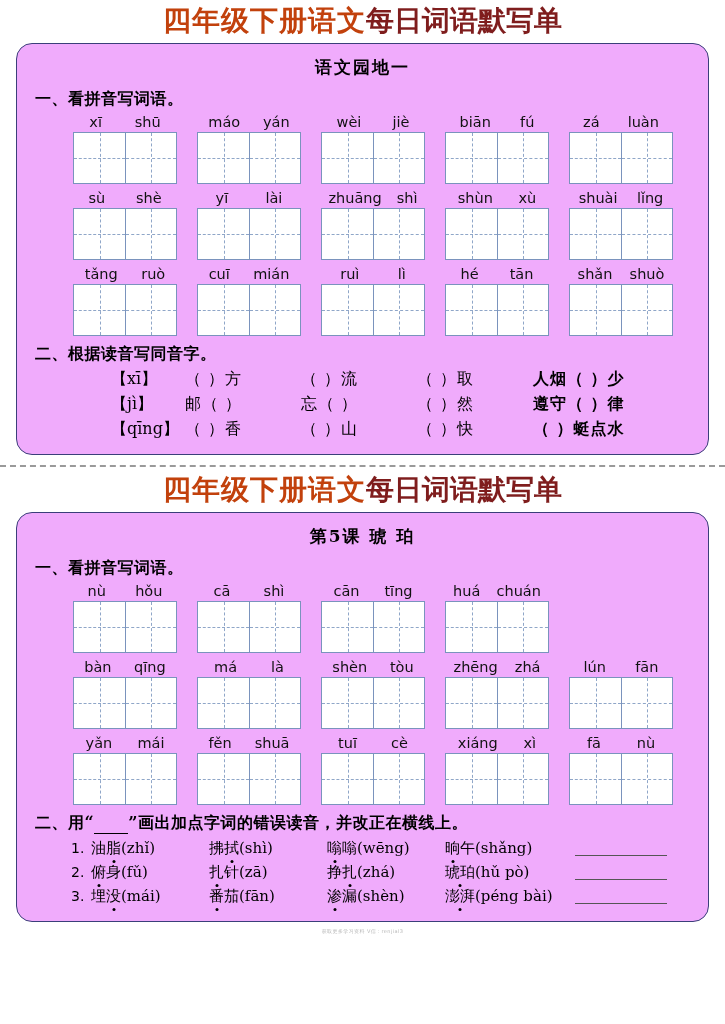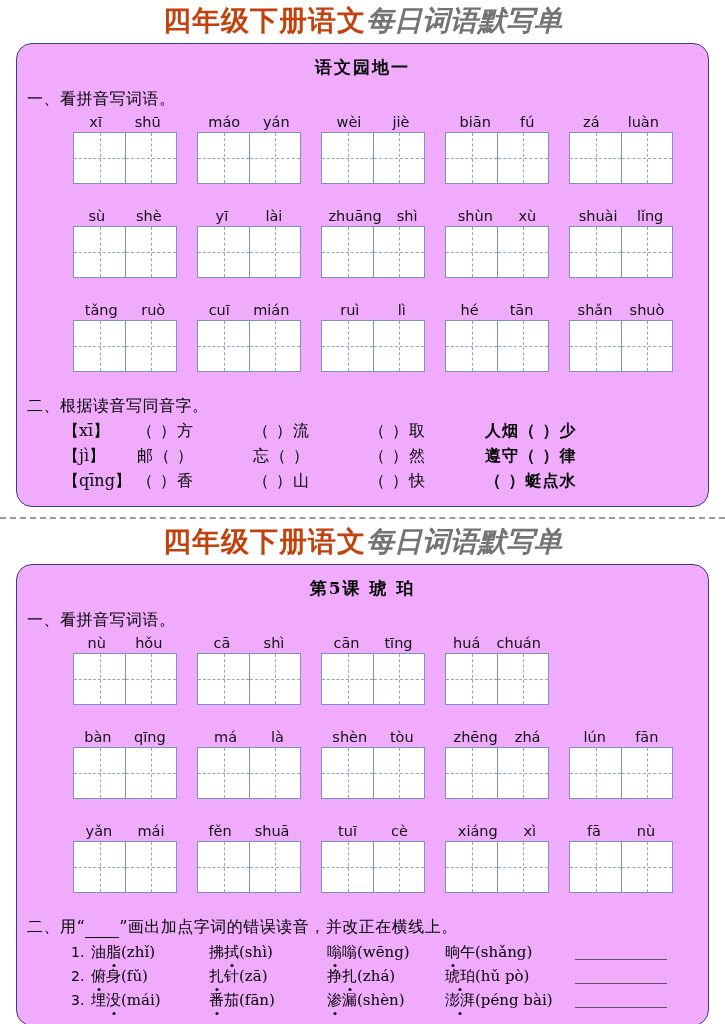--- a/index.html
+++ b/index.html
@@ -37,22 +37,21 @@
   }
   .banner-black, .banner-red {
     font-family: "DejaVu Serif", "Liberation Serif", serif;
     font-size: 28px;
     font-weight: 700;
     letter-spacing: 1px;
     line-height: 1.1;
   }
   .banner-black { color: #c2410c; }
   .banner-red {
-    color: #737373;
-    font-style: italic;
+    color: #7f1d1d;
     letter-spacing: 0px;
   }
 
   .card {
     margin: 4px 16px 0 16px;
     border: 1.6px solid #3b3f7a;
     border-radius: 16px;
     box-sizing: border-box;
     padding: 8px 10px 10px 10px;
     background: #f0abfc;
@@ -62,33 +61,33 @@
     text-align: center;
     font-size: 17px;
     font-weight: 700;
     letter-spacing: 2px;
     margin: 4px 0 10px 0;
     font-family: "DejaVu Serif", "Liberation Serif", serif;
   }
 
   .ex-title {
     font-size: 16px;
-    font-weight: 400;
-    margin: 2px 0 4px 0;
+    font-weight: 700;
+    margin: 2px 0 4px 8px;
     letter-spacing: 0.5px;
     font-family: "DejaVu Serif", "Liberation Serif", serif;
   }
 
   
   .grid-row {
     display: flex;
     justify-content: flex-start;
     gap: 20px;
     padding-left: 46px;
-    margin-bottom: 24px;
+    margin-bottom: 6px;
   }
   .word-cell {
     display: flex;
     flex-direction: column;
     align-items: center;
     width: 104px;
   }
   .pinyin {
     font-family: "DejaVu Sans", "Liberation Sans", sans-serif;
     font-size: 14.5px;
@@ -143,20 +142,21 @@
     font-size: 16px;
     margin: 4px 0 4px 0;
     padding-left: 36px;
     font-family: "DejaVu Serif", "Liberation Serif", serif;
     white-space: nowrap;
   }
   .homo-key {
     width: 74px;
     flex: 0 0 74px;
     letter-spacing: 0px;
+    margin-left: 48px;
   }
   .homo-items {
     display: flex;
     flex: 1 1 auto;
   }
   .homo-item {
     flex: 0 0 116px;
     letter-spacing: 1px;
   }
   .homo-item.wide { flex: 0 0 140px; font-weight: bold; }

